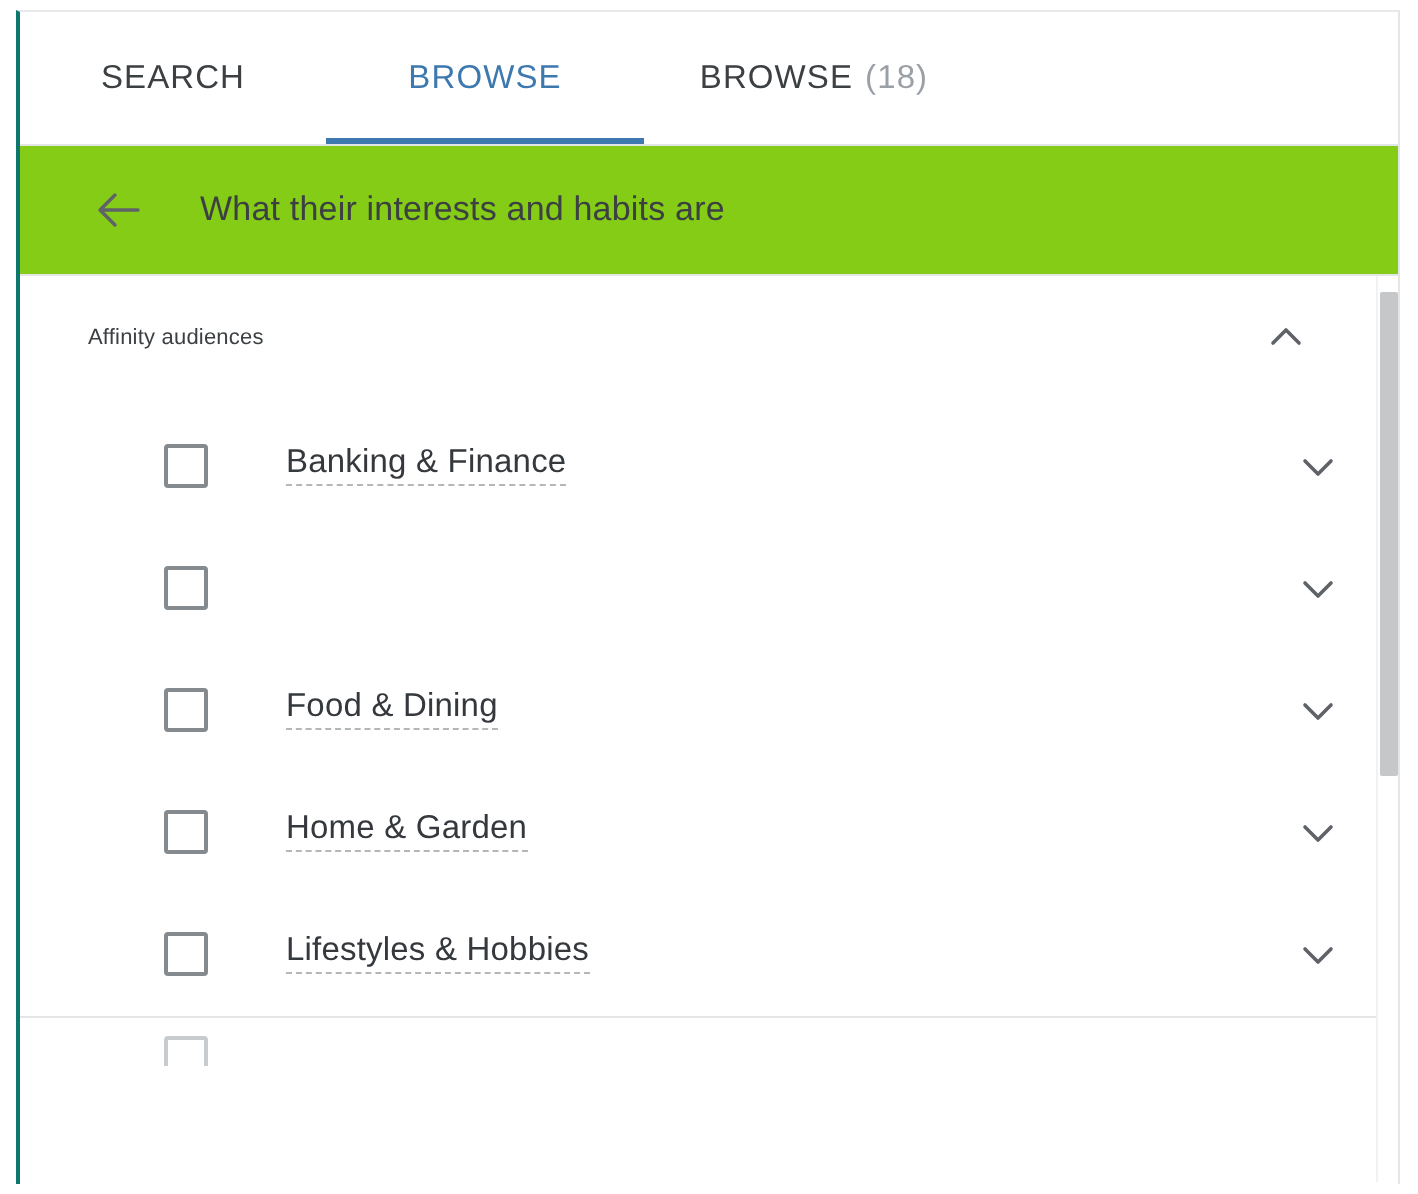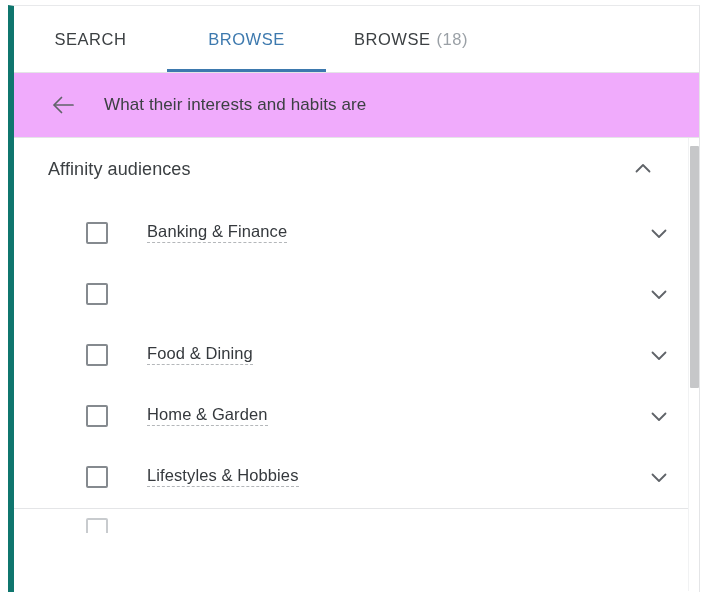--- a/index.html
+++ b/index.html
@@ -16,21 +16,21 @@
   }
 
   
   .panel {
     position: absolute;
     left: 8px;
     top: 5px;
     width: 692px;
     height: 587px;
     background: #ffffff;
-    border-left: 6px solid #0f766e;
+    border-left: 2px solid #0f766e;
     border-right: 1px solid #e4e5e7;
     border-top: 1px solid #e8e9eb;
     box-sizing: border-box;
     overflow: hidden;
   }
 
   
   .tabbar {
     position: relative;
     height: 67px;
@@ -70,21 +70,21 @@
   }
 
   
   .backbar {
     height: 65px;
     border-bottom: 1px solid #e4e5e7;
     box-sizing: border-box;
     display: flex;
     align-items: center;
     padding-left: 34px;
-    background: #f0abfc;
+    background: #84cc16;
   }
   .back-arrow {
     width: 32px;
     height: 32px;
     display: flex;
     align-items: center;
     justify-content: center;
     cursor: pointer;
     flex: 0 0 auto;
   }
@@ -114,21 +114,21 @@
   .group-header {
     display: flex;
     align-items: center;
     justify-content: space-between;
     padding: 0 44px 0 34px;
     height: 62px;
     box-sizing: border-box;
     cursor: pointer;
   }
   .group-title {
-    font-size: 18px;
+    font-size: 11px;
     color: #3c4043;
     letter-spacing: 0.1px;
   }
 
   .rows { padding-top: 2px; }
 
   .row {
     display: flex;
     align-items: center;
     height: 61px;

